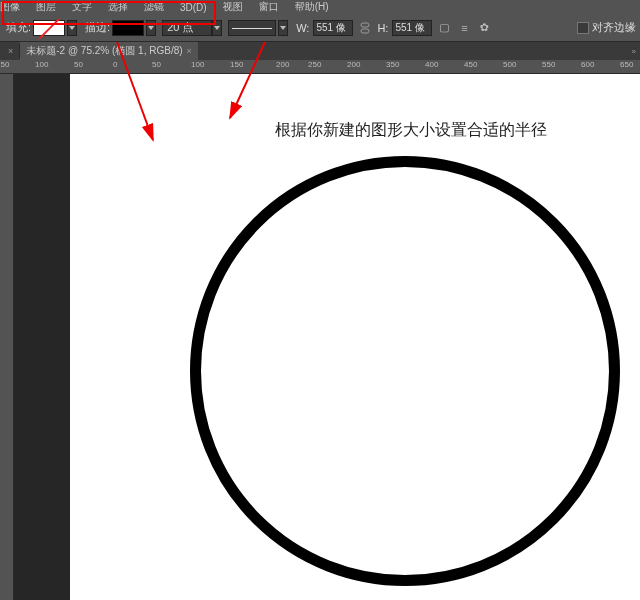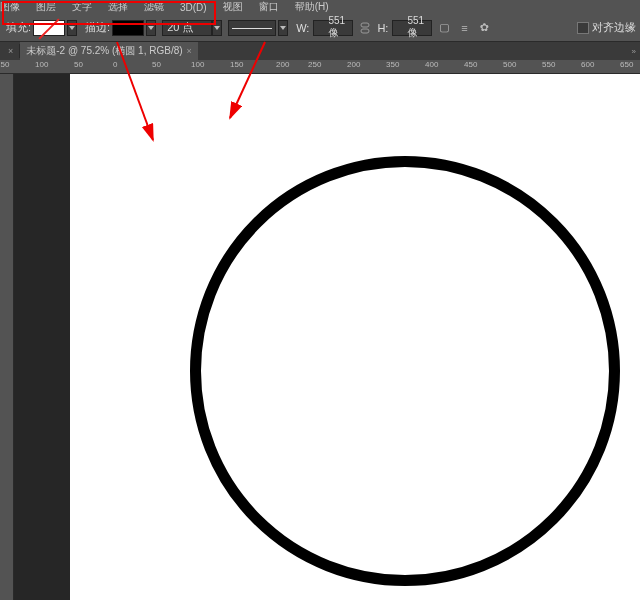--- a/index.html
+++ b/index.html
@@ -12,21 +12,21 @@
     .opt-label { margin: 0 2px; }
     .swatch { width: 32px; height: 16px; border: 1px solid #222; display: inline-flex; margin-right: 2px; cursor: pointer; }
     .fill-swatch { background: #fff; position: relative; }
     .fill-swatch::after { content: ""; position: absolute; left: 1px; top: 50%; right: 1px; height: 2px; background: #e22; transform: rotate(-45deg); }
     .stroke-swatch { background: #000; }
     .stroke-w { width: 50px; height: 16px; background: #3a3a3a; border: 1px solid #222; color: #ddd; font-size: 11px; padding-left: 4px; display: flex; align-items: center; }
     .dd { width: 10px; height: 16px; background: #3a3a3a; border: 1px solid #222; display: inline-flex; align-items: center; justify-content: center; margin-right: 6px; cursor: pointer; }
     .dd svg { width: 6px; height: 6px; }
     .stroke-style { width: 48px; height: 16px; background: #3a3a3a; border: 1px solid #222; margin-right: 2px; position: relative; }
     .stroke-style::after { content: ""; position: absolute; left: 3px; right: 3px; top: 50%; height: 1px; background: #ddd; }
-    .wh-input { width: 40px; height: 16px; background: #3a3a3a; border: 1px solid #222; color: #ddd; font-size: 10px; padding-left: 14px; display: inline-flex; align-items: center; margin: 0 2px; }
+    .wh-input { width: 40px; height: 16px; background: #3a3a3a; border: 1px solid #222; color: #ddd; font-size: 10px; padding-left: 2px; display: inline-flex; align-items: center; margin: 0 2px; }
     .link-icon, .gear-icon, .anchor-icon { width: 14px; height: 14px; display: inline-flex; align-items: center; justify-content: center; margin: 0 3px; color: #bbb; }
     .align-check { display: inline-flex; align-items: center; margin-left: auto; gap: 3px; }
     .check { width: 12px; height: 12px; border: 1px solid #777; background: #3a3a3a; }
     .red-box { position: absolute; border: 2px solid #e00; pointer-events: none; }
     
     .tabbar { height: 18px; background: #3a3a3a; display: flex; align-items: center; padding-left: 2px; color: #ccc; font-size: 10px; position: relative; }
     .tab { padding: 2px 6px; display: flex; align-items: center; gap: 4px; cursor: pointer; }
     .tab.active { background: #535353; }
     .tab-x { font-size: 9px; color: #999; }
     .tab-sep { width: 1px; height: 14px; background: #2a2a2a; }
@@ -135,20 +135,21 @@
   <span class="tick" style="left:503px">500</span>
   <span class="tick" style="left:542px">550</span>
   <span class="tick" style="left:581px">600</span>
   <span class="tick" style="left:620px">650</span>
 </div>
 
 <div class="workspace">
   <div class="ruler-v"></div>
   <div class="canvas">
     <div class="circle"></div>
+    <div class="annot">根据你新建的图形大小设置合适的半径</div>
   </div>
 </div>
 
 <div class="arrow" style="left:115px; top:40px;">
   <svg width="50" height="110">
       <defs>
         <marker id="ah1" markerWidth="10" markerHeight="10" refX="8" refY="3" orient="auto">
           <path d="M0,0 L9,3 L0,6 Z" fill="#e00"></path>
         </marker>
       </defs>

